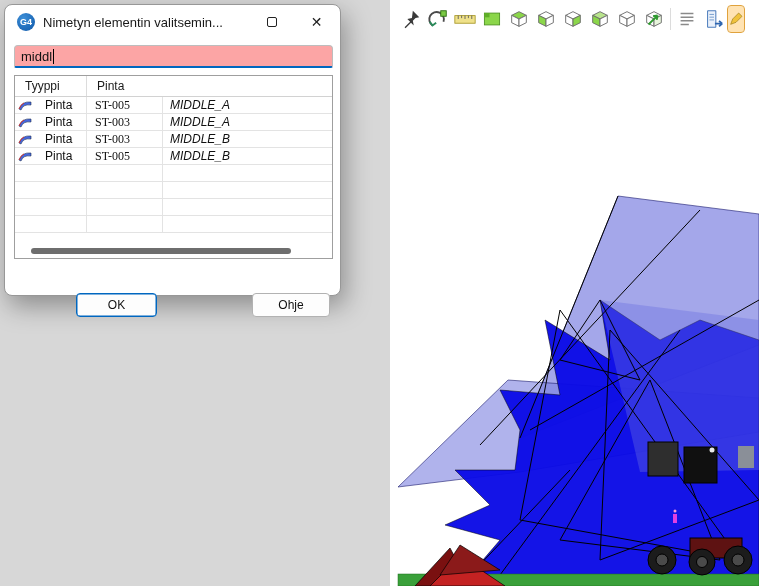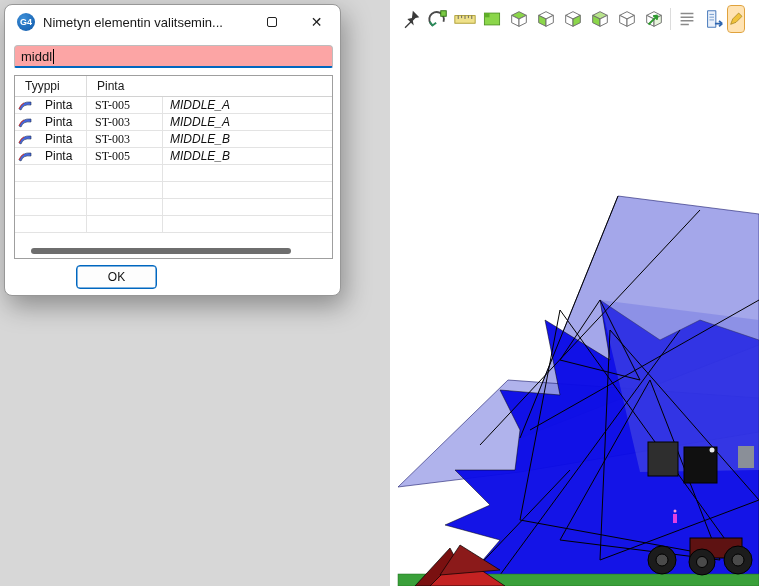--- a/index.html
+++ b/index.html
@@ -95,21 +95,21 @@
   .hscroll-thumb {
     position:absolute; left:16px; bottom:4px; width:260px; height:6px;
     background:#6e6e6e; border-radius:3px;
   }
 
   .btnrow { position:absolute; left:0; top:260px; width:100%; height:24px; }
   .btn {
     position:absolute; height:24px; background:#fdfdfd;
     border:1px solid #b2b2b2; border-radius:4px;
     font-size:12px; color:#111; font-family:"Liberation Sans", sans-serif;
-    display:flex; align-items:center; justify-content:center; cursor:default;
+    display:flex; align-items:center; justify-content:center; cursor:default;margin-top:28px;
   }
   .btn.ok { left:71px; width:81px; border-color:#0067c0; box-shadow:inset 0 0 0 0.5px #0067c0; }
   .btn.cancel { left:161px; width:78px; }
   .btn.help { left:247px; width:78px; }
 </style>
 </head>
 <body>
 
 <div class="canvas">
   <svg width="369" height="586" viewBox="0 0 369 586">
@@ -351,15 +351,16 @@
       <div class="cell c1"></div>
         <div class="cell c2"></div>
         <div class="cell c3"></div>
     </div>
 
     <div class="hscroll-thumb"></div>
   </div>
 
   <div class="btnrow">
     <button class="btn ok">OK</button>
+    <button class="btn help">Ohje</button>
   </div>
 
 </div>
 
 </body></html>

